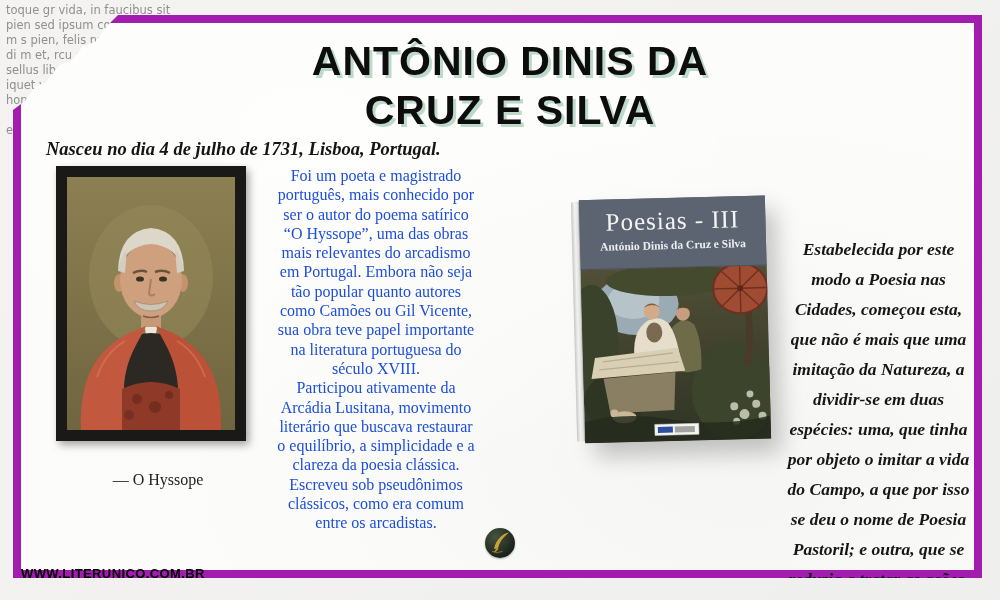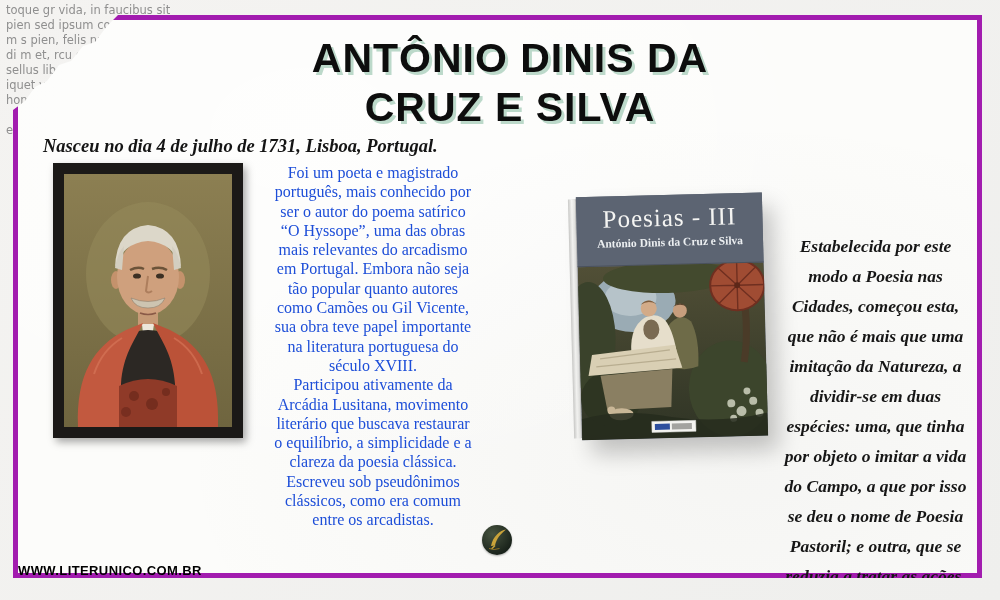--- a/index.html
+++ b/index.html
@@ -15,21 +15,21 @@
     position:absolute; left:6px; top:3px; z-index:0;
     font-family:"DejaVu Sans", sans-serif;
     font-size:11.5px; line-height:15px; color:#8f8f8f;
     white-space:pre-line;
   }
 
   
   .paper {
     position:absolute; left:13px; top:15px; width:969px; height:563px; z-index:1;
     background:#fcfcfa;
-    border:5px solid #a21caf;
+    border:8px solid #a21caf;
     clip-path:polygon(105px 0, 100% 0, 100% 100%, 0 100%, 0 95px,
       12px 86px, 22px 72px, 34px 66px, 46px 50px, 58px 46px,
       70px 31px, 82px 27px, 94px 11px);
     filter:drop-shadow(2px 2px 3px rgba(0,0,0,0.18));
   }
   .paper-texture {
     position:absolute; inset:0;
     background:
       radial-gradient(ellipse at 30% 20%, rgba(255,255,255,.6), rgba(0,0,0,0) 60%),
       radial-gradient(ellipse at 75% 80%, rgba(120,120,120,.05), rgba(0,0,0,0) 55%);
@@ -176,20 +176,21 @@
       <circle cx="70" cy="222" r="5" fill="#6e2a1c" opacity="0.8"></circle>
       <circle cx="88" cy="230" r="6" fill="#6e2a1c" opacity="0.8"></circle>
       <circle cx="102" cy="218" r="4" fill="#6e2a1c" opacity="0.8"></circle>
       <circle cx="62" cy="238" r="5" fill="#6e2a1c" opacity="0.7"></circle>
       <path d="M30,200 Q38,176 58,164" stroke="#d97a5c" stroke-width="2" fill="none" opacity="0.6"></path>
       <path d="M138,200 Q130,176 110,164" stroke="#d97a5c" stroke-width="2" fill="none" opacity="0.6"></path>
     </svg>
   </div>
 
   <div class="quote">
+    <div class="quote-attribution">— O Hyssope</div>
   </div>
 
   <div class="bio">Foi um poeta e magistrado
 português, mais conhecido por
 ser o autor do poema satírico
 “O Hyssope”, uma das obras
 mais relevantes do arcadismo
 em Portugal. Embora não seja
 tão popular quanto autores
 como Camões ou Gil Vicente,

